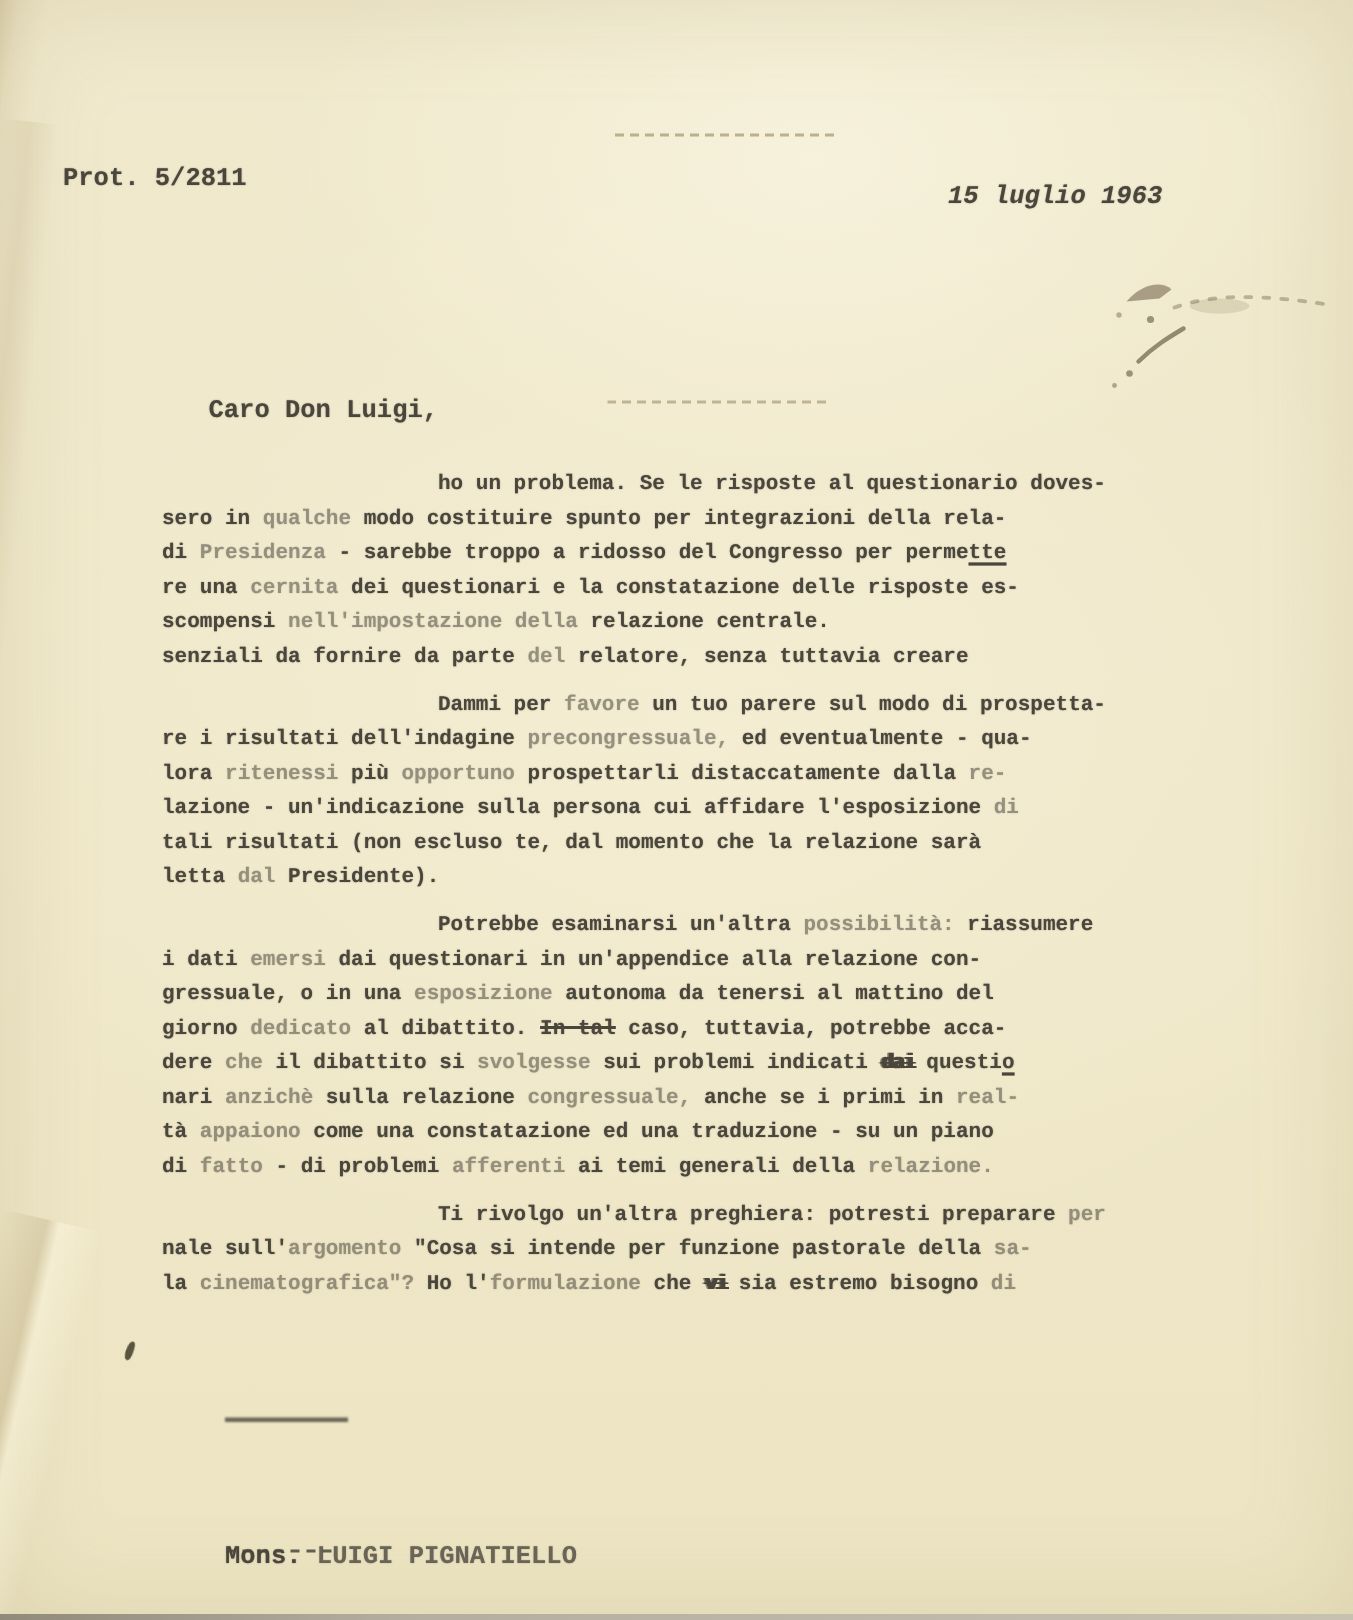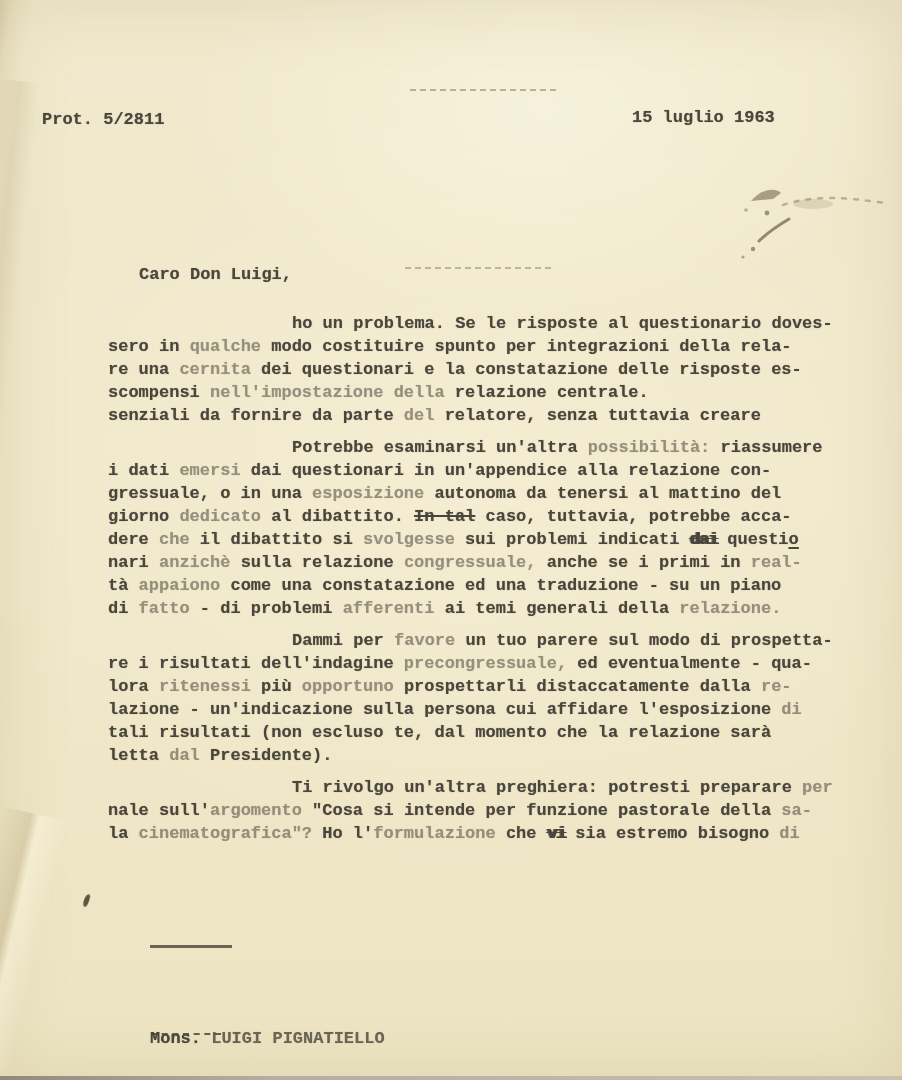--- a/index.html
+++ b/index.html
@@ -14,21 +14,21 @@
     font-family:"Liberation Mono","DejaVu Sans Mono",monospace;
   }
   .tw{
     position:absolute;
     font-weight:700;font-size:17px;line-height:23px;color:#4a463c;
     text-shadow:0 0 1px rgba(74,70,60,0.55);
     white-space:pre;letter-spacing:0;
   }
   .letter-body{position:absolute;left:108px;top:312px;width:782px;}
   .para{margin:0 0 9px 0;}
-  .line{height:23px;line-height:23px;font-weight:700;font-size:17px;color:#4a463c;
+  .line{height:23px;line-height:23px;font-weight:700;font-size:14px;color:#4a463c;
         text-shadow:0 0 1px rgba(74,70,60,0.55);white-space:pre;}
   .line.indent{padding-left:184px;}
   .f{opacity:0.55;filter:blur(0.4px);}
   .x{text-decoration:line-through;text-decoration-thickness:2px;}
   .u{text-decoration:underline;text-decoration-thickness:1.5px;text-underline-offset:3px;}
   .o{text-decoration:line-through;text-shadow:1.5px 0 0 currentColor,-1px 0 0 rgba(74,70,60,0.6);letter-spacing:-1px;}
   .dash-line{position:absolute;height:2px;filter:blur(0.3px);
     background:repeating-linear-gradient(90deg, rgba(118,98,55,0.45) 0 6px, rgba(0,0,0,0) 6px 10px);}
   .dash-top{left:410px;top:89px;width:150px;}
   .dash-mid{left:405px;top:267px;width:148px;opacity:0.9;}
@@ -55,61 +55,62 @@
 
 <div class="page">
 
   <div class="crease"></div>
   <div class="crease2"></div>
 
   <div class="dash-line dash-top"></div>
 
   <div class="tw" style="left:42px;top:108px;">Prot. 5/2811</div>
 
-  <div class="tw" style="left:632px;top:106px;">15 luglio 1963</div>
+  <div class="tw" style="left:632px;top:120px;font-style:italic;">15 luglio 1963</div>
 
   <svg class="ink-smudge" viewBox="0 0 162 118">
     <path d="M18 48 C28 36, 42 34, 48 40 L40 46 Z" fill="rgba(80,65,40,0.45)"></path>
     <path d="M50 52 C78 42, 112 44, 152 50" stroke="rgba(90,75,45,0.35)" stroke-width="2.5" fill="none" stroke-dasharray="4 8" stroke-linecap="round"></path>
     <ellipse cx="80" cy="51" rx="20" ry="5" fill="rgba(90,75,45,0.14)"></ellipse>
     <path d="M26 88 C36 78, 46 72, 56 66" stroke="rgba(70,58,36,0.55)" stroke-width="3" fill="none" stroke-linecap="round"></path>
     <circle cx="20" cy="96" r="2.2" fill="rgba(70,58,36,0.5)"></circle>
     <circle cx="10" cy="104" r="1.6" fill="rgba(70,58,36,0.4)"></circle>
     <circle cx="34" cy="60" r="2.4" fill="rgba(70,58,36,0.5)"></circle>
     <circle cx="13" cy="57" r="1.8" fill="rgba(70,58,36,0.35)"></circle>
   </svg>
 
   <div class="tw" style="left:139px;top:263px;">Caro Don Luigi,</div>
   <div class="dash-line dash-mid"></div>
 
   <div class="letter-body">
       <div class="para">
         <div class="line indent"><span>ho un problema. Se le risposte al questionario doves-</span></div>
         <div class="line"><span>sero in </span><span class="f">qualche</span><span> modo costituire spunto per integrazioni della rela-</span></div>
+        <div class="line"><span>di </span><span class="f">Presidenza</span><span> - sarebbe troppo a ridosso del Congresso per perme</span><span class="u">tte</span></div>
         <div class="line"><span>re una </span><span class="f">cernita</span><span> dei questionari e la constatazione delle risposte es-</span></div>
         <div class="line"><span>scompensi </span><span class="f">nell'impostazione della</span><span> relazione centrale.</span></div>
         <div class="line"><span>senziali da fornire da parte </span><span class="f">del</span><span> relatore, senza tuttavia creare</span></div>
+      </div>
+      <div class="para">
+        <div class="line indent"><span>Dammi per </span><span class="f">favore</span><span> un tuo parere sul modo di prospetta-</span></div>
+        <div class="line"><span>re i risultati dell'indagine </span><span class="f">precongressuale,</span><span> ed eventualmente - qua-</span></div>
+        <div class="line"><span>lora </span><span class="f">ritenessi</span><span> più </span><span class="f">opportuno</span><span> prospettarli distaccatamente dalla </span><span class="f">re-</span></div>
+        <div class="line"><span>lazione - un'indicazione sulla persona cui affidare l'esposizione </span><span class="f">di</span></div>
+        <div class="line"><span>tali risultati (non escluso te, dal momento che la relazione sarà</span></div>
+        <div class="line"><span>letta </span><span class="f">dal</span><span> Presidente).</span></div>
       </div>
       <div class="para">
         <div class="line indent"><span>Potrebbe esaminarsi un'altra </span><span class="f">possibilità:</span><span> riassumere</span></div>
         <div class="line"><span>i dati </span><span class="f">emersi</span><span> dai questionari in un'appendice alla relazione con-</span></div>
         <div class="line"><span>gressuale, o in una </span><span class="f">esposizione</span><span> autonoma da tenersi al mattino del</span></div>
         <div class="line"><span>giorno </span><span class="f">dedicato</span><span> al dibattito. </span><span class="x">In tal</span><span> caso, tuttavia, potrebbe acca-</span></div>
         <div class="line"><span>dere </span><span class="f">che</span><span> il dibattito si </span><span class="f">svolgesse</span><span> sui problemi indicati </span><span class="o">dai</span><span> questi</span><span class="u">o</span></div>
         <div class="line"><span>nari </span><span class="f">anzichè</span><span> sulla relazione </span><span class="f">congressuale,</span><span> anche se i primi in </span><span class="f">real-</span></div>
         <div class="line"><span>tà </span><span class="f">appaiono</span><span> come una constatazione ed una traduzione - su un piano</span></div>
         <div class="line"><span>di </span><span class="f">fatto</span><span> - di problemi </span><span class="f">afferenti</span><span> ai temi generali della </span><span class="f">relazione.</span></div>
-      </div>
-      <div class="para">
-        <div class="line indent"><span>Dammi per </span><span class="f">favore</span><span> un tuo parere sul modo di prospetta-</span></div>
-        <div class="line"><span>re i risultati dell'indagine </span><span class="f">precongressuale,</span><span> ed eventualmente - qua-</span></div>
-        <div class="line"><span>lora </span><span class="f">ritenessi</span><span> più </span><span class="f">opportuno</span><span> prospettarli distaccatamente dalla </span><span class="f">re-</span></div>
-        <div class="line"><span>lazione - un'indicazione sulla persona cui affidare l'esposizione </span><span class="f">di</span></div>
-        <div class="line"><span>tali risultati (non escluso te, dal momento che la relazione sarà</span></div>
-        <div class="line"><span>letta </span><span class="f">dal</span><span> Presidente).</span></div>
       </div>
       <div class="para">
         <div class="line indent"><span>Ti rivolgo un'altra preghiera: potresti preparare </span><span class="f">per</span></div>
         <div class="line"><span>nale sull'</span><span class="f">argomento</span><span> "Cosa si intende per funzione pastorale della </span><span class="f">sa-</span></div>
         <div class="line"><span>la </span><span class="f">cinematografica"?</span><span> Ho l'</span><span class="f">formulazione</span><span> che </span><span class="o">vi</span><span> sia estremo bisogno </span><span class="f">di</span></div>
       </div>
     </div>
 
   <div class="speck"></div>
 

